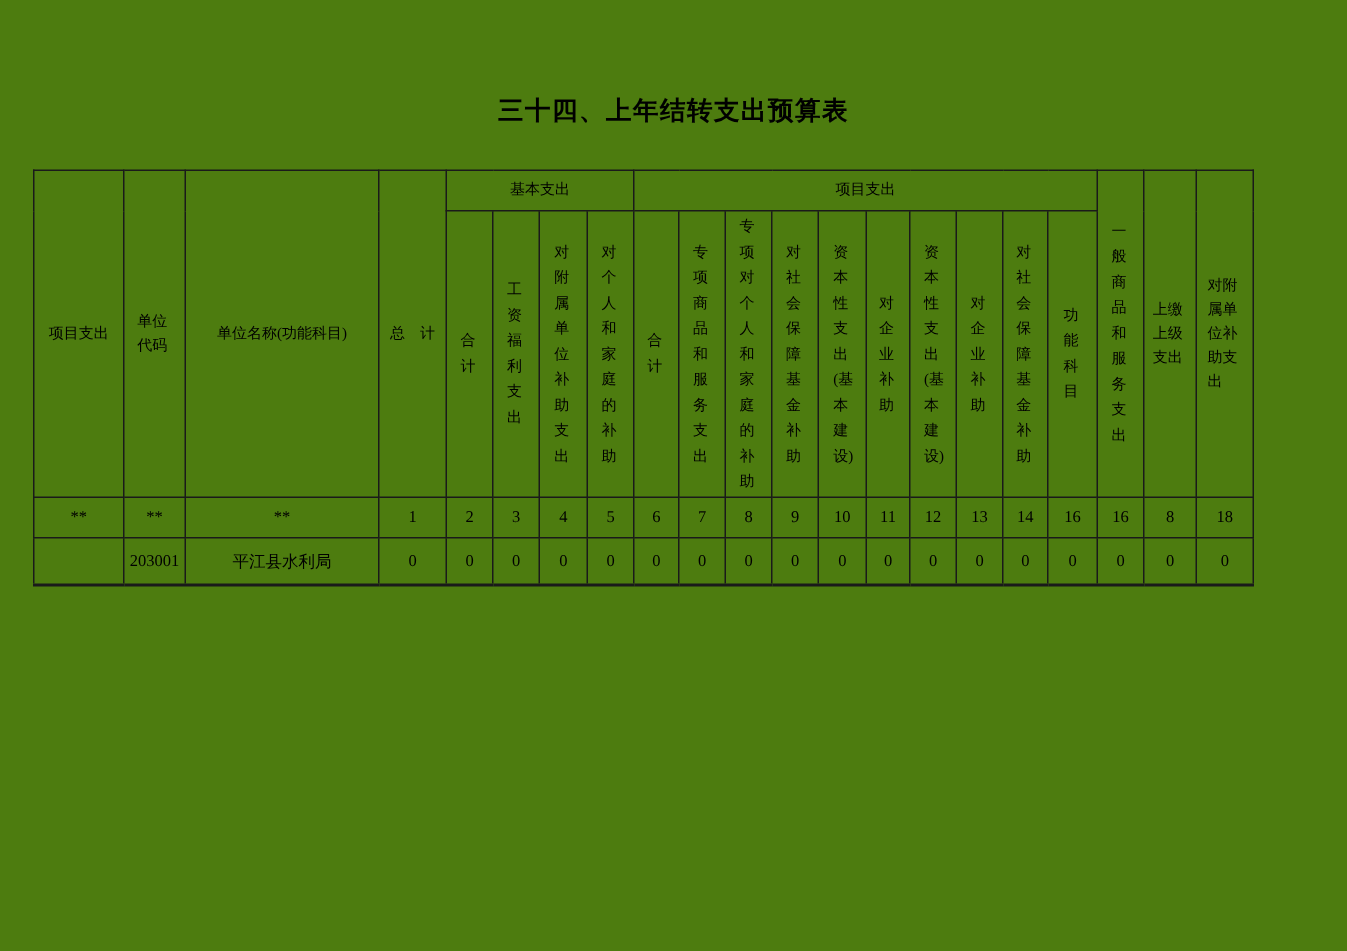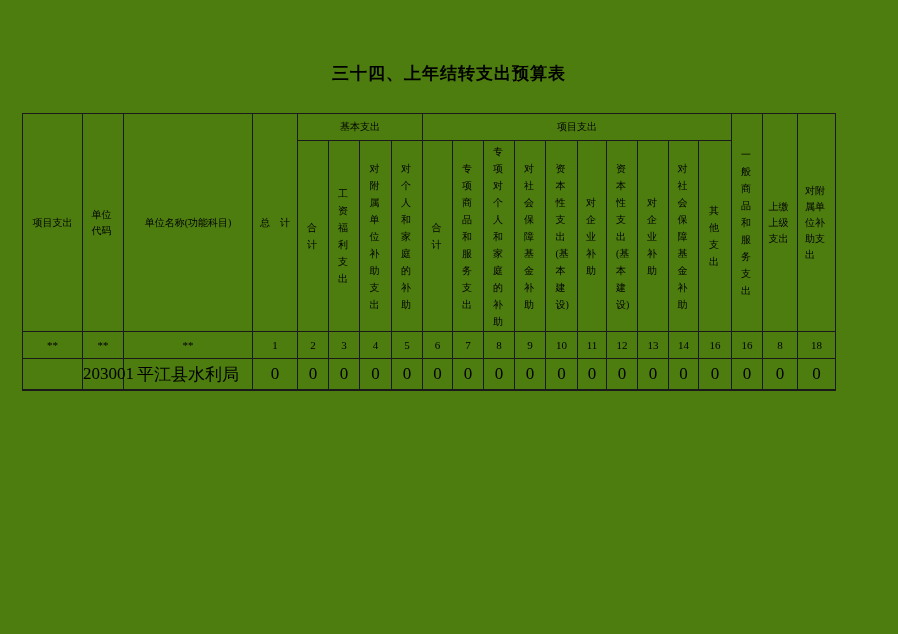--- a/index.html
+++ b/index.html
@@ -28,21 +28,21 @@
     padding: 0;
     font-weight: normal;
     font-size: 10px;
     text-align: center;
     vertical-align: middle;
     overflow: visible;
   }
   tr.r1 > th { height: 26px; }
   tr.r2 > th { height: 190px; }
   tr.r3 > td { height: 26px; font-size: 11px; }
-  tr.r4 > td { height: 30px; font-size: 17px; border-bottom-width: 2px; margin-left: 28px; }
+  tr.r4 > td { height: 30px; font-size: 11px; border-bottom-width: 2px; margin-left: 28px; }
   
   .vert {
     display: inline-block; width: 12px;
     line-height: 17px; text-align: left;
   }
   
   .wrap2 {
     display: inline-block; width: 23px;
     line-height: 16px; text-align: left;
   }
@@ -97,21 +97,21 @@
         <th><span class="vert">对个人和家庭的补助</span></th>
         <th><span class="vert">合计</span></th>
         <th><span class="vert">专项商品和服务支出</span></th>
         <th><span class="vert">专项对个人和家庭的补助</span></th>
         <th><span class="vert">对社会保障基金补助</span></th>
         <th><span class="vert">资本性支出(基本建设)</span></th>
         <th><span class="vert">对企业补助</span></th>
         <th><span class="vert">资本性支出(基本建设)</span></th>
         <th><span class="vert">对企业补助</span></th>
         <th><span class="vert">对社会保障基金补助</span></th>
-        <th><span class="vert">其他支出</span></th>
+        <th><span class="vert">功能科目</span></th>
       </tr>
       <tr class="r3">
         <td>**</td>
         <td>**</td>
         <td>**</td>
         <td>1</td>
         <td>2</td>
         <td>3</td>
         <td>4</td>
         <td>5</td>

